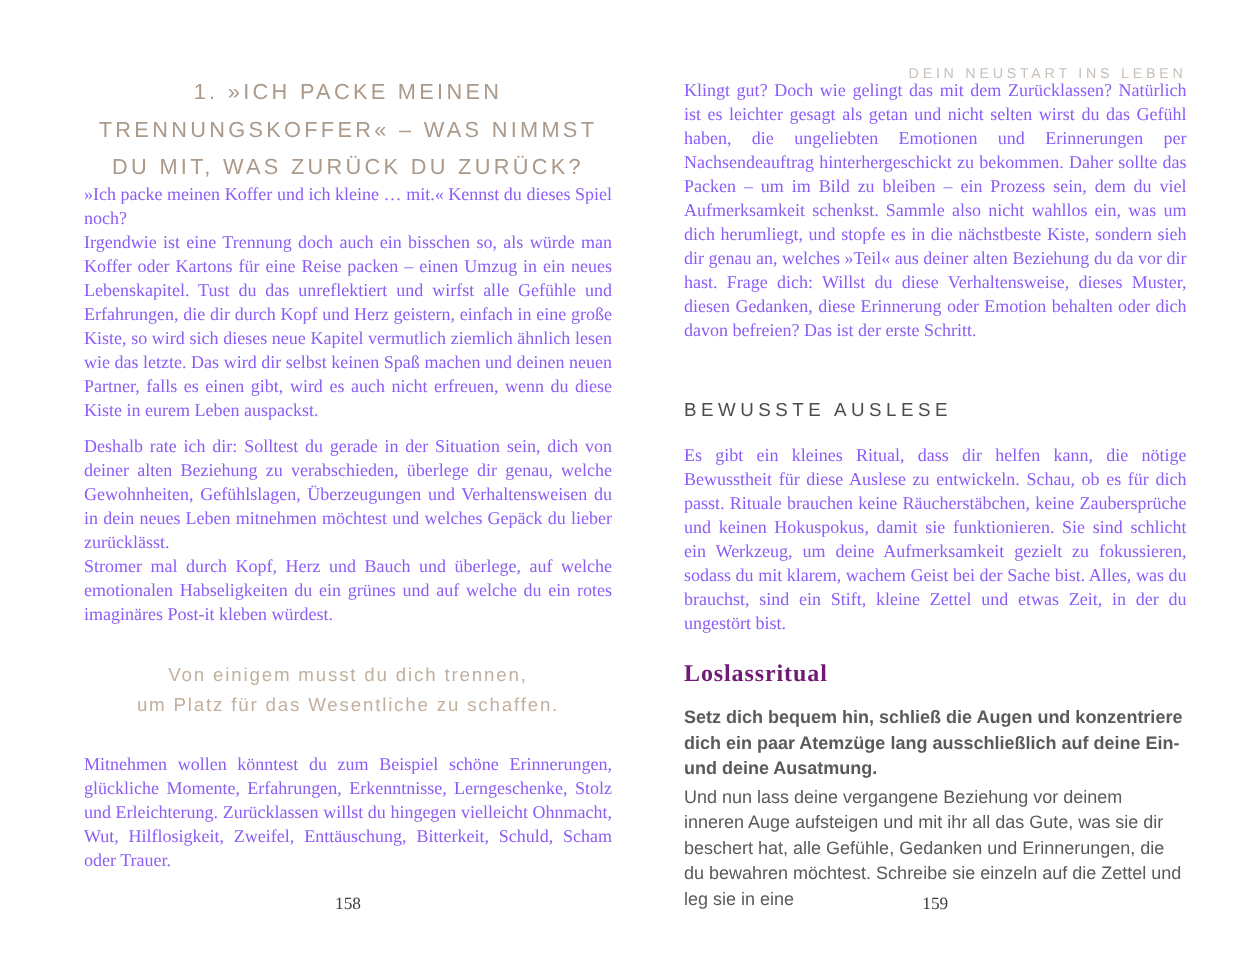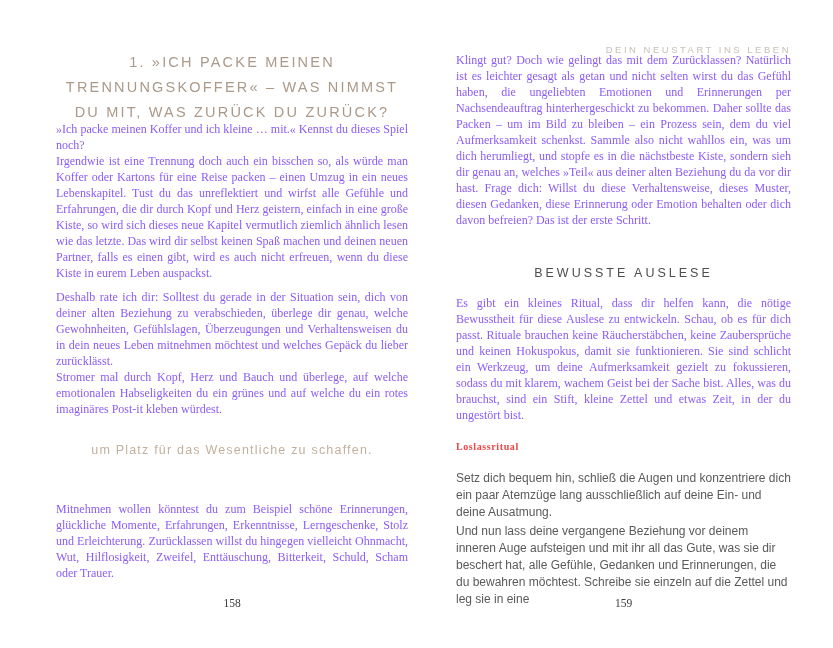--- a/index.html
+++ b/index.html
@@ -76,47 +76,46 @@
     font-size: 9.5px;
     letter-spacing: 2.5px;
     color: #c8c0b8;
     margin-top: 21px;
   }
   .pos-r-p0 { top: 52px; }
   .pos-r-p1 { top: 295px; }
 
   .section-heading {
     top: 266px;
-    text-align: center;
     font-family: "Liberation Sans", sans-serif;
     font-weight: 400;
     font-size: 12.5px;
     letter-spacing: 3px;
     color: #4d4d4d;
   }
 
   .sub-heading {
     top: 441px;
     text-align: left;
     font-family: "Liberation Serif", serif;
     font-weight: 700;
-    font-size: 10px;
+    font-size: 16px;
     letter-spacing: 0.6px;
-    color: #ef4444;
+    color: #701a75;
   }
 
   
   .ritual {
     font-family: "Liberation Sans", sans-serif;
     font-size: 12px;
     line-height: 17px;
     text-align: left;
     color: #5a5a5a;
   }
-  .pos-r-rit0 { top: 470px; }
+  .pos-r-rit0 { top: 470px; font-weight: bold; }
   .pos-r-rit1 { top: 523px; }
 </style>
 </head>
 <body>
 
 <div class="spread">
 
   <section class="page left">
 
     <h1 class="abs chapter-title">
@@ -124,20 +123,21 @@
       <span class="title-line">TRENNUNGSKOFFER« – WAS NIMMST</span>
       <span class="title-line">DU MIT, WAS ZURÜCK DU ZURÜCK?</span>
     </h1>
 
     <p class="abs body pos-l-p0">»Ich packe meinen Koffer und ich kleine … mit.« Kennst du dieses Spiel noch?</p>
     <p class="abs body pos-l-p1">Irgendwie ist eine Trennung doch auch ein bisschen so, als würde man Koffer oder Kartons für eine Reise packen – einen Umzug in ein neues Lebenskapitel. Tust du das unreflektiert und wirfst alle Gefühle und Erfahrungen, die dir durch Kopf und Herz geistern, einfach in eine große Kiste, so wird sich dieses neue Kapitel vermutlich ziemlich ähnlich lesen wie das letzte. Das wird dir selbst keinen Spaß machen und deinen neuen Partner, falls es einen gibt, wird es auch nicht erfreuen, wenn du diese Kiste in eurem Leben auspackst.</p>
     <p class="abs body pos-l-p3">Stromer mal durch Kopf, Herz und Bauch und überlege, auf welche emotionalen Habseligkeiten du ein grünes und auf welche du ein rotes imaginäres Post-it kleben würdest.</p>
     <p class="abs body pos-l-p2">Deshalb rate ich dir: Solltest du gerade in der Situation sein, dich von deiner alten Beziehung zu verabschieden, überlege dir genau, welche Gewohnheiten, Gefühlslagen, Überzeugungen und Verhaltensweisen du in dein neues Leben mitnehmen möchtest und welches Gepäck du lieber zurücklässt.</p>
 
     <div class="abs pull-quote">
+      <span class="quote-line">Von einigem musst du dich trennen,</span>
       <span class="quote-line">um Platz für das Wesentliche zu schaffen.</span>
     </div>
 
     <p class="abs body pos-l-p4">Mitnehmen wollen könntest du zum Beispiel schöne Erinnerungen, glückliche Momente, Erfahrungen, Erkenntnisse, Lerngeschenke, Stolz und Erleichterung. Zurücklassen willst du hingegen vielleicht Ohnmacht, Wut, Hilflosigkeit, Zweifel, Enttäuschung, Bitterkeit, Schuld, Scham oder Trauer.</p>
 
     <div class="abs page-number">158</div>
   </section>
 
   <section class="page right">
 

